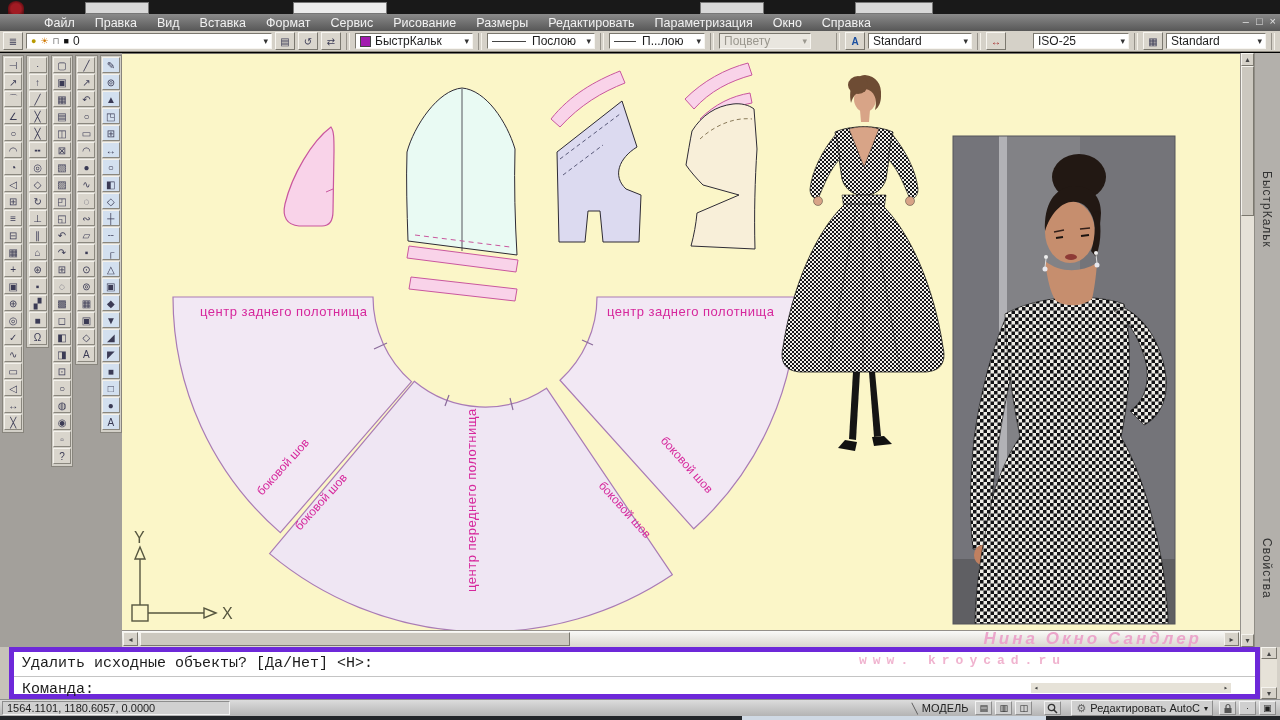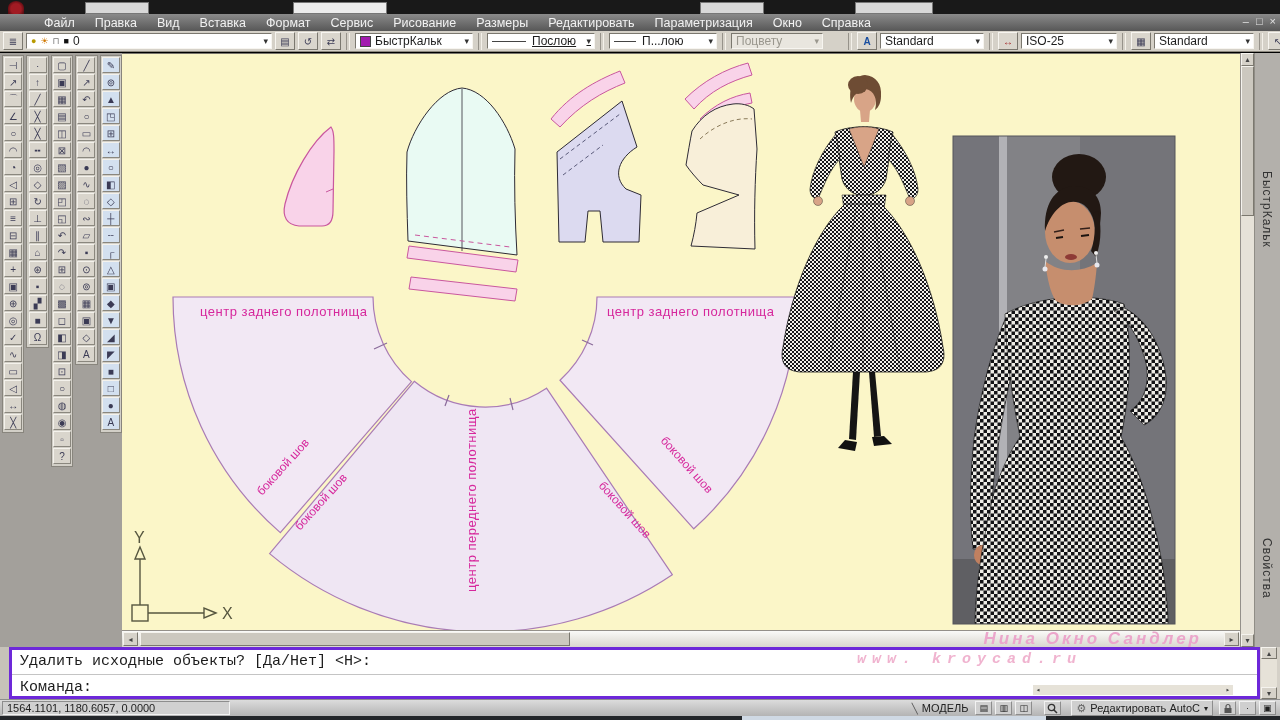--- a/index.html
+++ b/index.html
@@ -72,25 +72,25 @@
   .hscroll .thumb{position:absolute;left:18px;top:1px;width:430px;height:14px;background:#ccc8bf;
            border:1px solid;border-color:#f5f3ee #7b786f #7b786f #f5f3ee;box-sizing:border-box;}
   .wm-name{position:absolute;right:38px;top:-2px;font-size:17px;font-weight:bold;font-style:italic;
            color:#eba6cb;letter-spacing:3px;}
 
   
   .cmd{position:absolute;left:0;top:647px;width:1280px;height:52px;background:#d5d1c8;}
   .cmd-grip{position:absolute;left:0;top:0;width:9px;height:52px;background:#c6c2b9;
             border-right:1px solid #908d86;}
   .cmd-text{position:absolute;left:9px;top:0;right:20px;height:52px;background:#fff;
-            border:3px solid #6d28d9;box-sizing:border-box;
+            border:5px solid #6d28d9;box-sizing:border-box;
             font-family:"Liberation Mono",monospace;font-size:15px;color:#1c1c1c;}
   .cmd-line1{padding:3px 0 0 8px;height:24px;box-sizing:border-box;}
   .cmd-line2{border-top:1px solid #c4c4c4;padding:4px 0 0 8px;}
-  .wm-site{position:absolute;left:845px;top:1px;font-size:15px;font-weight:bold;font-style:italic;
+  .wm-site{position:absolute;left:845px;top:1px;font-size:13px;font-weight:bold;
            color:#f0b3cf;letter-spacing:6px;}
   .cmd-vscroll{position:absolute;right:3px;top:0;width:16px;height:52px;background:#e6e2d8;
            font-size:8px;color:#444;}
   .cmd-vscroll .arrow{height:12px;background:#d6d2c9;border:1px solid;
            border-color:#f5f3ee #7b786f #7b786f #f5f3ee;box-sizing:border-box;
            display:flex;align-items:center;justify-content:center;}
   .cmd-vscroll .arrow.bottom{position:absolute;bottom:0;left:0;right:0;}
   .cmd-hscroll{position:absolute;right:24px;bottom:1px;width:200px;height:10px;background:#e6e2d8;
            font-size:7px;color:#444;display:flex;justify-content:space-between;align-items:center;}
   .cmd-hscroll span{padding:0 3px;}
@@ -158,45 +158,45 @@
     <div class="tbtn">▤</div>
     <div class="tbtn">↺</div>
     <div class="tbtn">⇄</div>
     <div class="sep"></div>
     <div class="combo" style="width:118px;">
       <span class="swatch"></span>
       <span>БыстрКальк</span>
       <span class="chev">▾</span>
     </div>
     <div class="sep"></div>
-    <div class="combo" style="width:108px;text-decoration:underline;">
+    <div class="combo" style="width:108px;">
       <span class="lt-line"></span>
       <span>Послою</span>
       <span class="chev">▾</span>
     </div>
     <div class="sep"></div>
-    <div class="combo" style="width:108px;">
+    <div class="combo" style="width:96px;">
       <span class="lt-line short"></span>
       <span>П...лою</span>
       <span class="chev">▾</span>
     </div>
     <div class="sep"></div>
     <div class="combo disabled" style="width:92px;">
       <span>Поцвету</span>
       <span class="chev" style="color:#9a978e;">▾</span>
     </div>
     <div class="sep" style="margin-left:22px;"></div>
     <div class="tbtn" style="color:#1a4fa0;font-weight:bold;">A</div>
     <div class="combo" style="width:104px;">
       <span>Standard</span>
       <span class="chev">▾</span>
     </div>
     <div class="sep"></div>
     <div class="tbtn" style="color:#a02020;">↔</div>
-    <div class="combo" style="width:96px;">
+    <div class="combo" style="width:96px;margin-left:24px;">
       <span>ISO-25</span>
       <span class="chev">▾</span>
     </div>
     <div class="sep"></div>
     <div class="tbtn">▦</div>
     <div class="combo" style="width:100px;">
       <span>Standard</span>
       <span class="chev">▾</span>
     </div>
     <div class="sep"></div>

